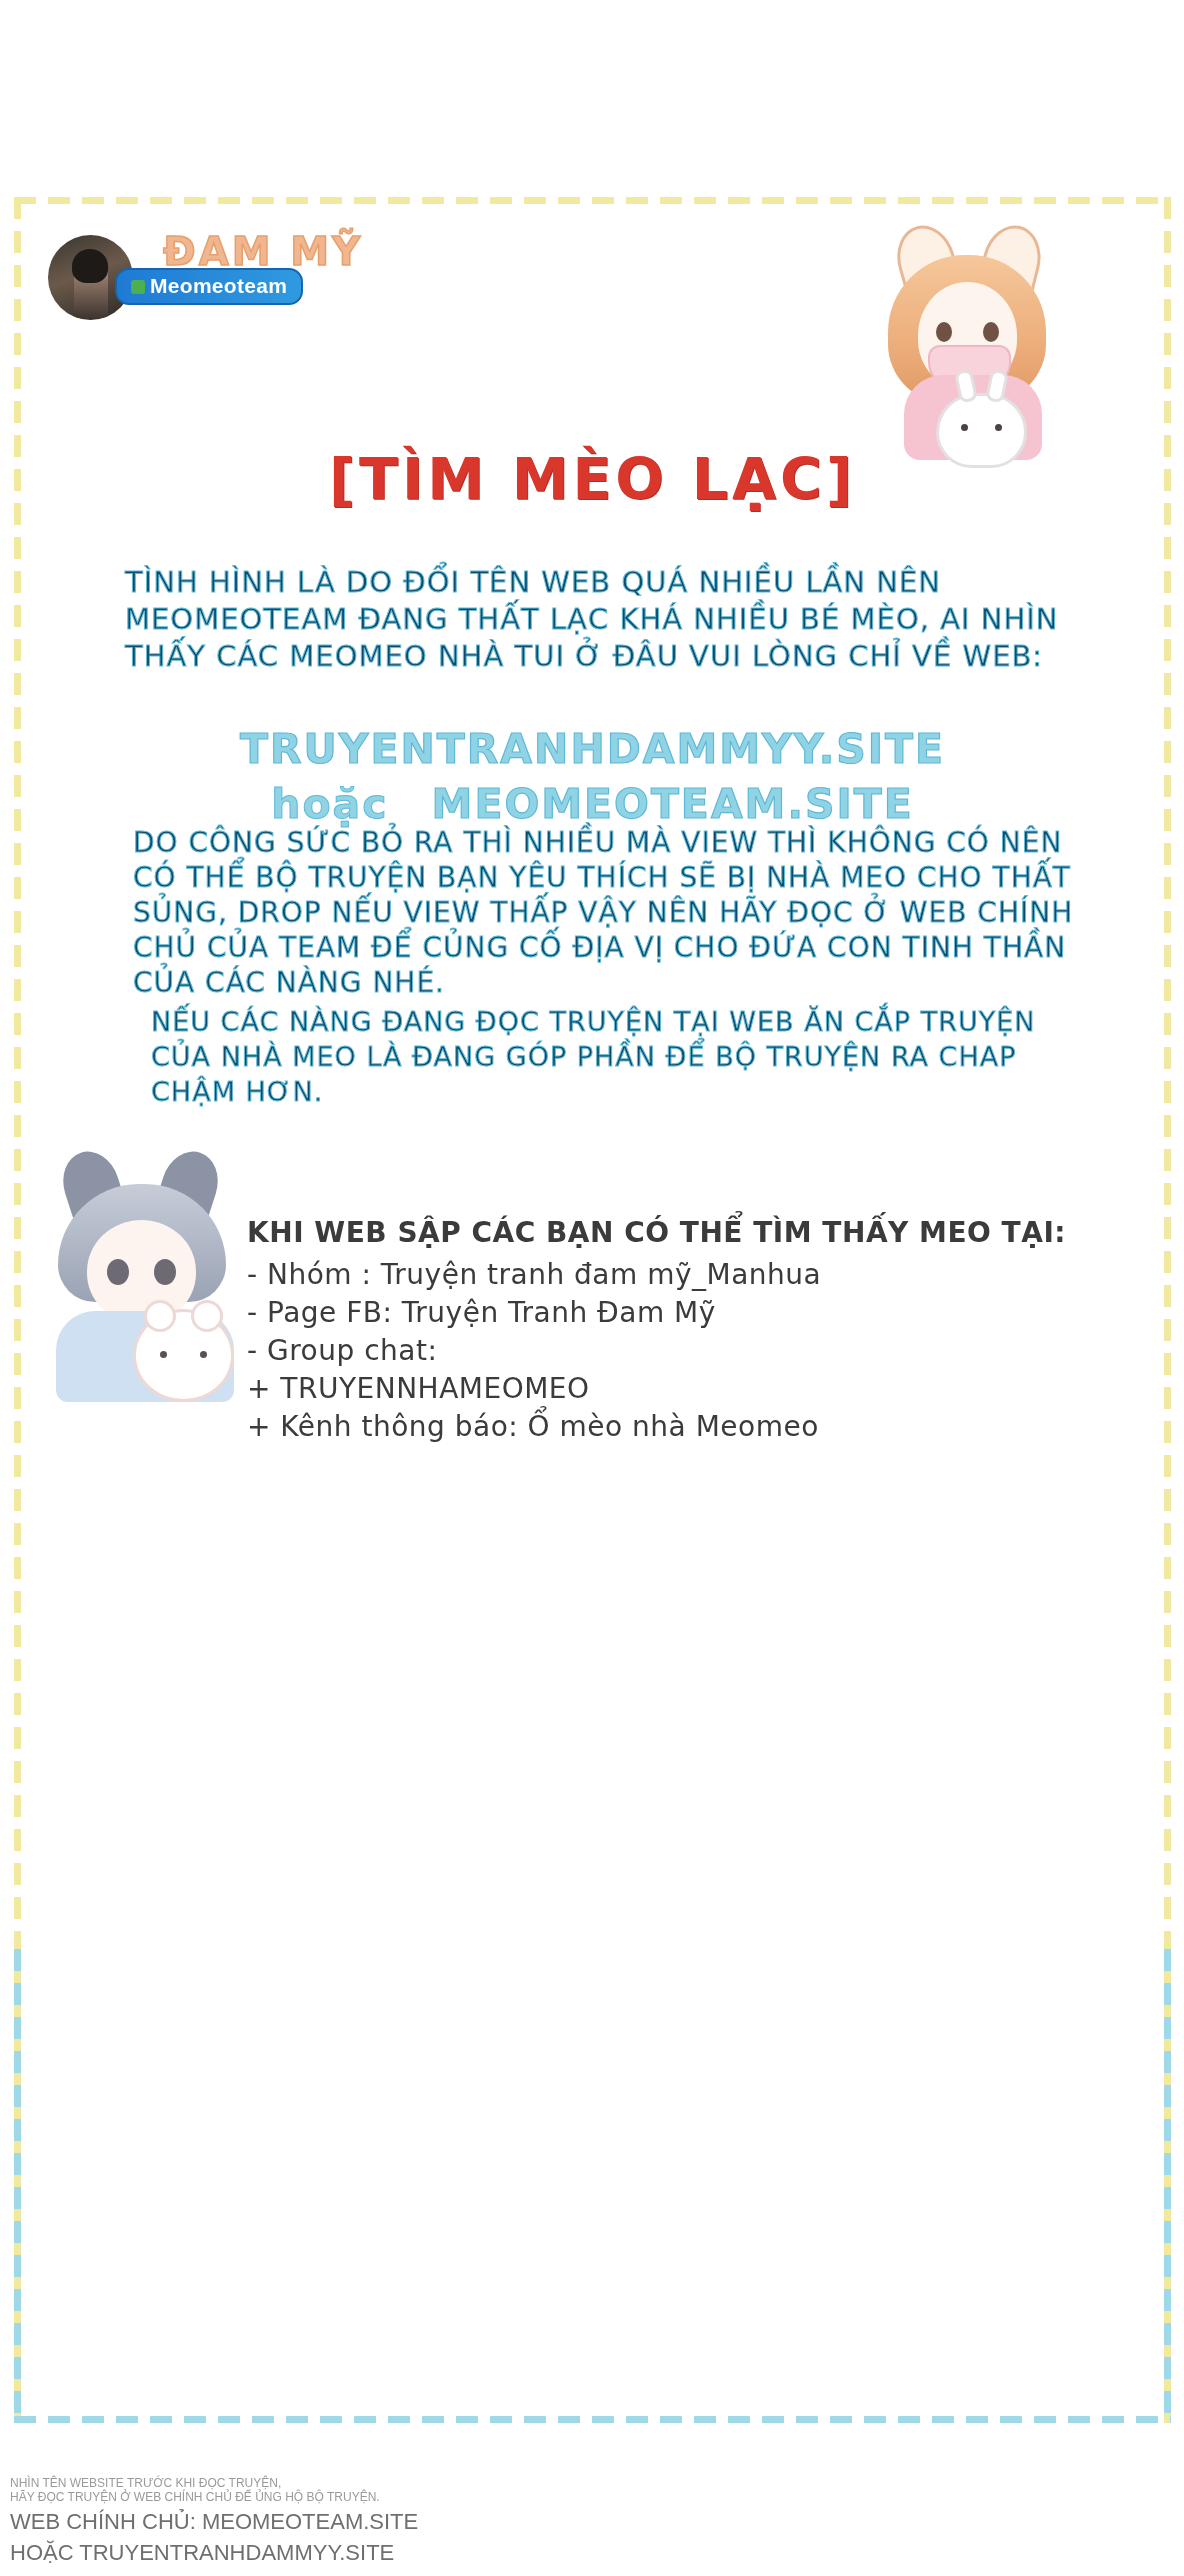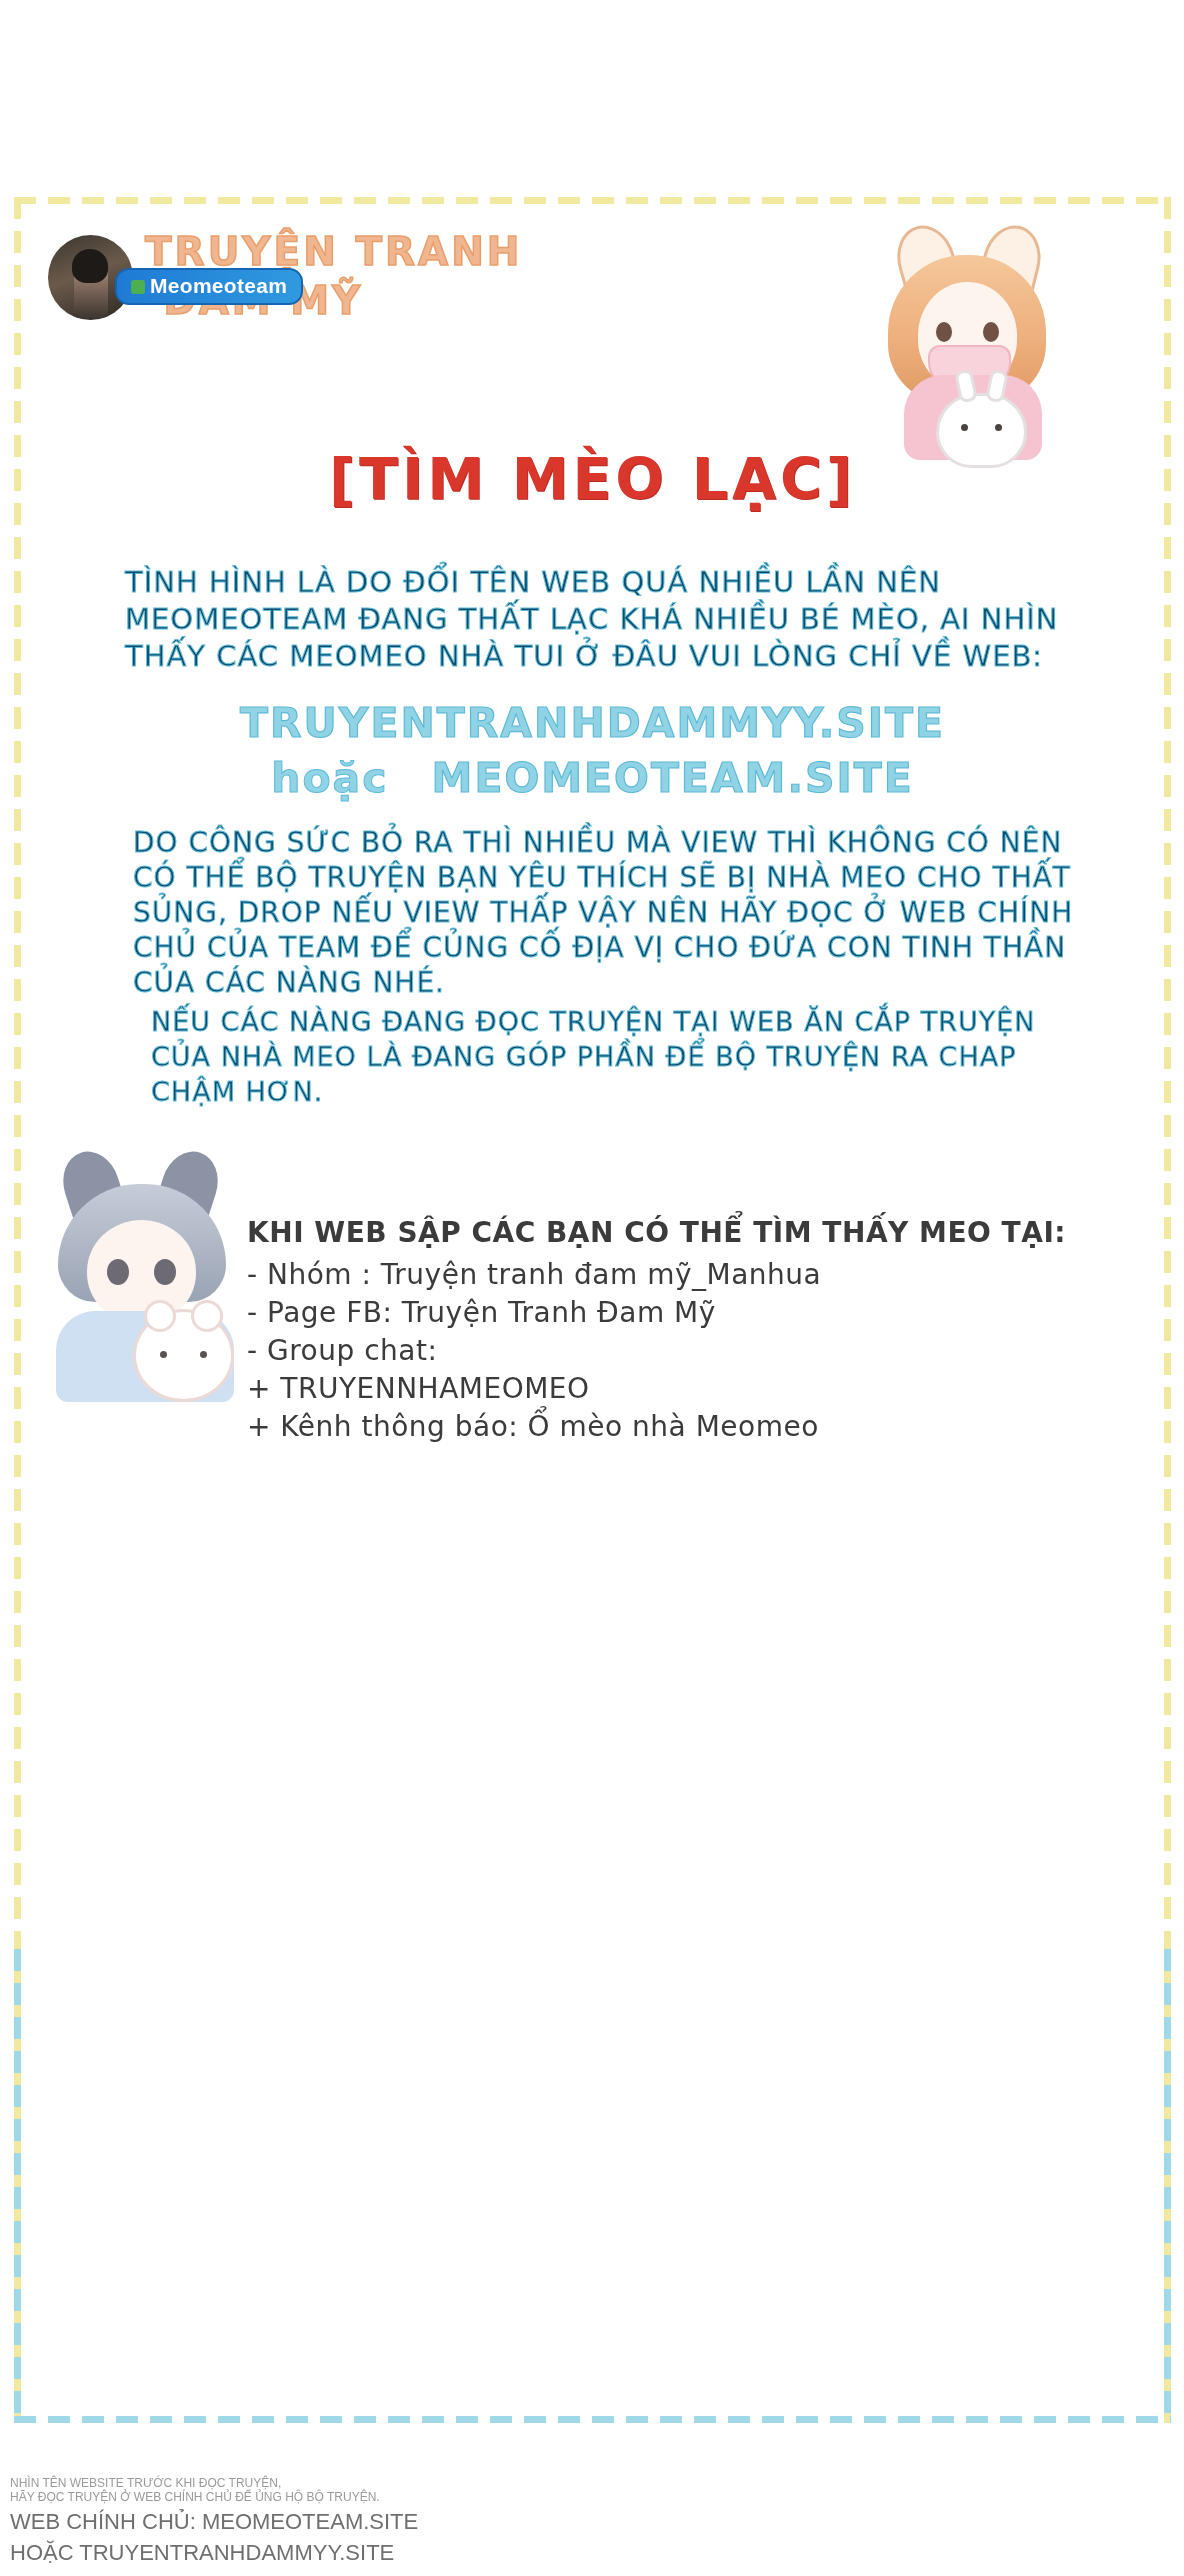--- a/index.html
+++ b/index.html
@@ -249,21 +249,21 @@
   }
   .p1 {
     left: 95px; right: 95px; top: 367px;
     font-size: 29px;
     line-height: 37px;
     text-align: left;
     padding-left: 16px;
   }
   .links {
     position: absolute;
-    left: 59px; right: 59px; top: 499px;
+    left: 59px; right: 59px; top: 525px;
     text-align: center;
     color: #8fd3e5;
     -webkit-text-stroke: 1.2px #5fb9d6;
     font-weight: bold;
     font-size: 41px;
     letter-spacing: 2px;
     line-height: 55px;
   }
   .links .row2 {
     display: flex;
@@ -423,21 +423,20 @@
   <div class="dash-left-bottom"></div>
   <div class="dash-right-bottom"></div>
   <div class="dash-bottom"></div>
 
   <div class="header">
     <div class="avatar">
       <div class="fig"></div>
       <div class="hair"></div>
     </div>
     <div class="title-lines">
-      <div class="l1">TRUYỆN TRANH</div>
       <div class="l2">ĐAM MỸ</div>
     </div>
     <div class="brandpill">
       <span class="mark"></span><span>Meomeoteam</span>
     </div>
   </div>
 
   <div class="catgirl">
     <div class="cg-ear-l"></div>
     <div class="cg-ear-r"></div>

